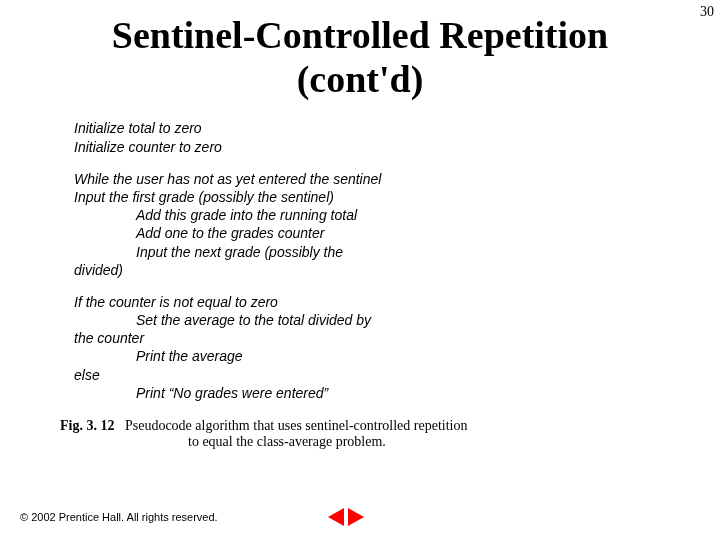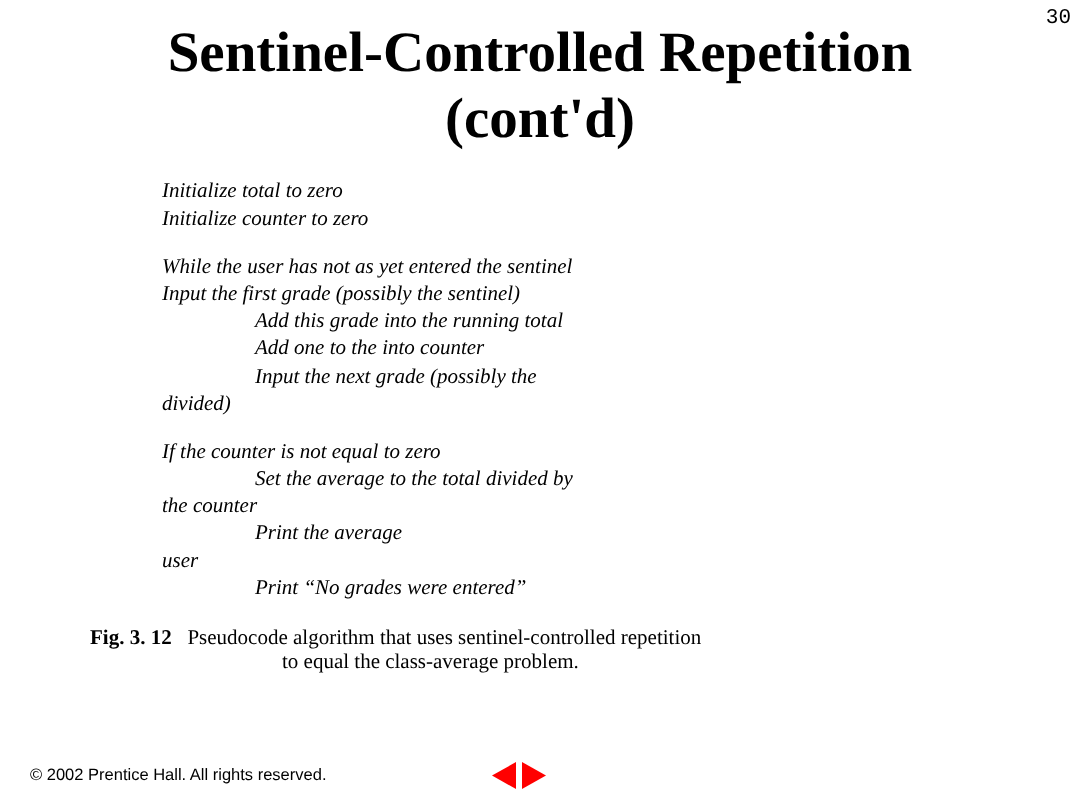--- a/index.html
+++ b/index.html
@@ -11,36 +11,36 @@
     font-family: "Times New Roman", Times, serif;
     color: #000;
     position: relative;
     overflow: hidden;
   }
   .page-number {
     position: absolute;
     top: 4px;
     right: 6px;
     font-size: 14px;
-    font-family: Liberation Mono, monospace;
+    font-family: Liberation Serif, serif;
   }
   .title {
     text-align: center;
     font-size: 38px;
     font-weight: bold;
     margin-top: 14px;
     line-height: 1.15;
   }
   .pseudocode {
-    margin: 18px 0 0 108px;
+    margin: 18px 0 0 74px;
     width: 400px;
     font-size: 14px;
     font-style: italic;
     line-height: 1.3;
-    font-family: Liberation Serif, serif;
+    font-family: Liberation Sans, sans-serif;
   }
   .pseudocode .blk {
     margin-bottom: 14px;
   }
   .pseudocode .indent1 { padding-left: 62px; display: block; }
   .caption {
     margin: 16px 0 0 60px;
     font-size: 14px;
     width: 540px;
   }
@@ -89,30 +89,30 @@
 
 <div class="pseudocode">
   <div class="blk">
     <div>Initialize total to zero</div>
     <div>Initialize counter to zero</div>
   </div>
   <div class="blk">
     <div>While the user has not as yet entered the sentinel</div>
     <div>Input the first grade (possibly the sentinel)</div>
     <span class="indent1">Add this grade into the running total</span>
-    <span class="indent1">Add one to the into counter</span>
+    <span class="indent1">Add one to the grades counter</span>
     <span class="indent1">Input the next grade (possibly the</span>
     <div>divided)</div>
   </div>
   <div class="blk">
     <div>If the counter is not equal to zero</div>
     <span class="indent1">Set the average to the total divided by</span>
     <div>the counter</div>
     <span class="indent1">Print the average</span>
-    <div>user</div>
+    <div>else</div>
     <span class="indent1">Print “No grades were entered”</span>
   </div>
 </div>
 
 <div class="caption">
   <span class="fig-label">Fig. 3. 12</span>
   &nbsp;&nbsp;<span class="cap-text">Pseudocode algorithm that uses sentinel-controlled repetition</span>
   <div class="caption-line2">to equal the class-average problem.</div>
 </div>
 

